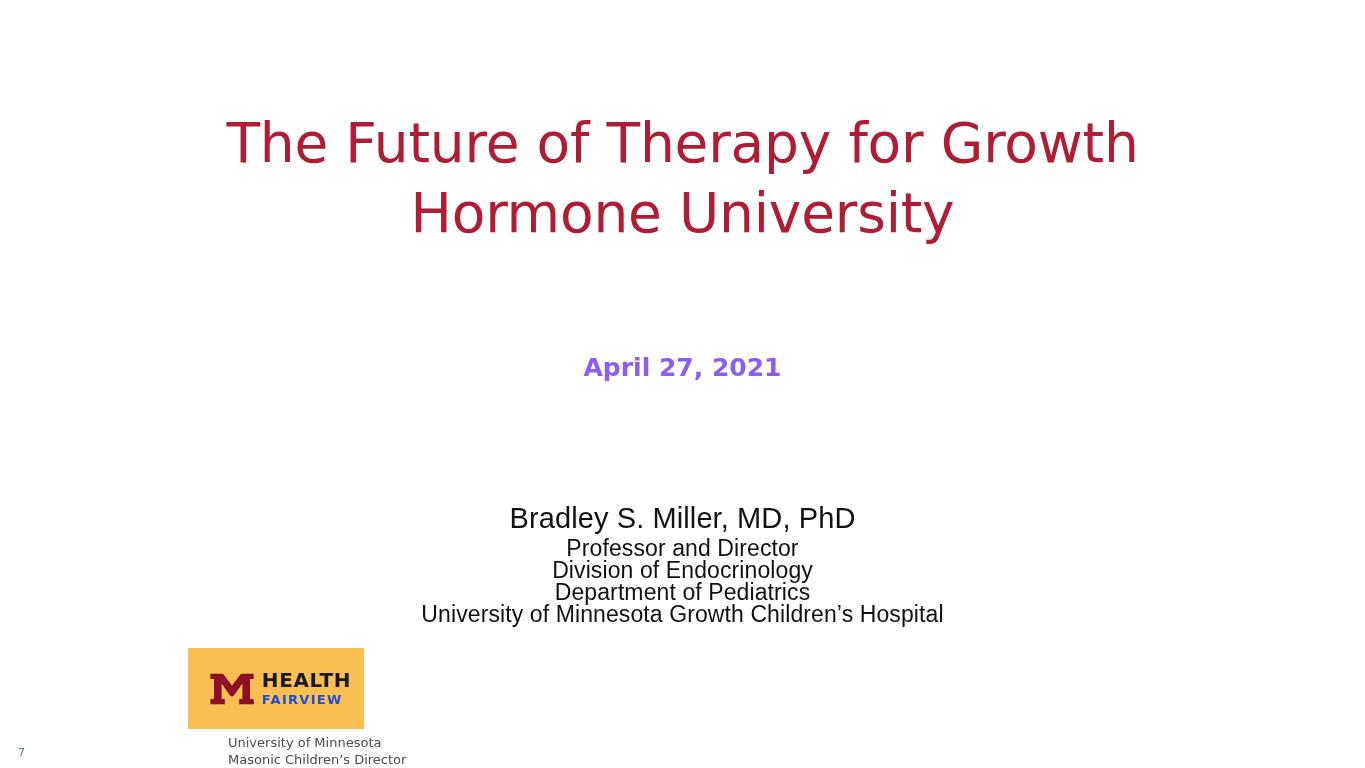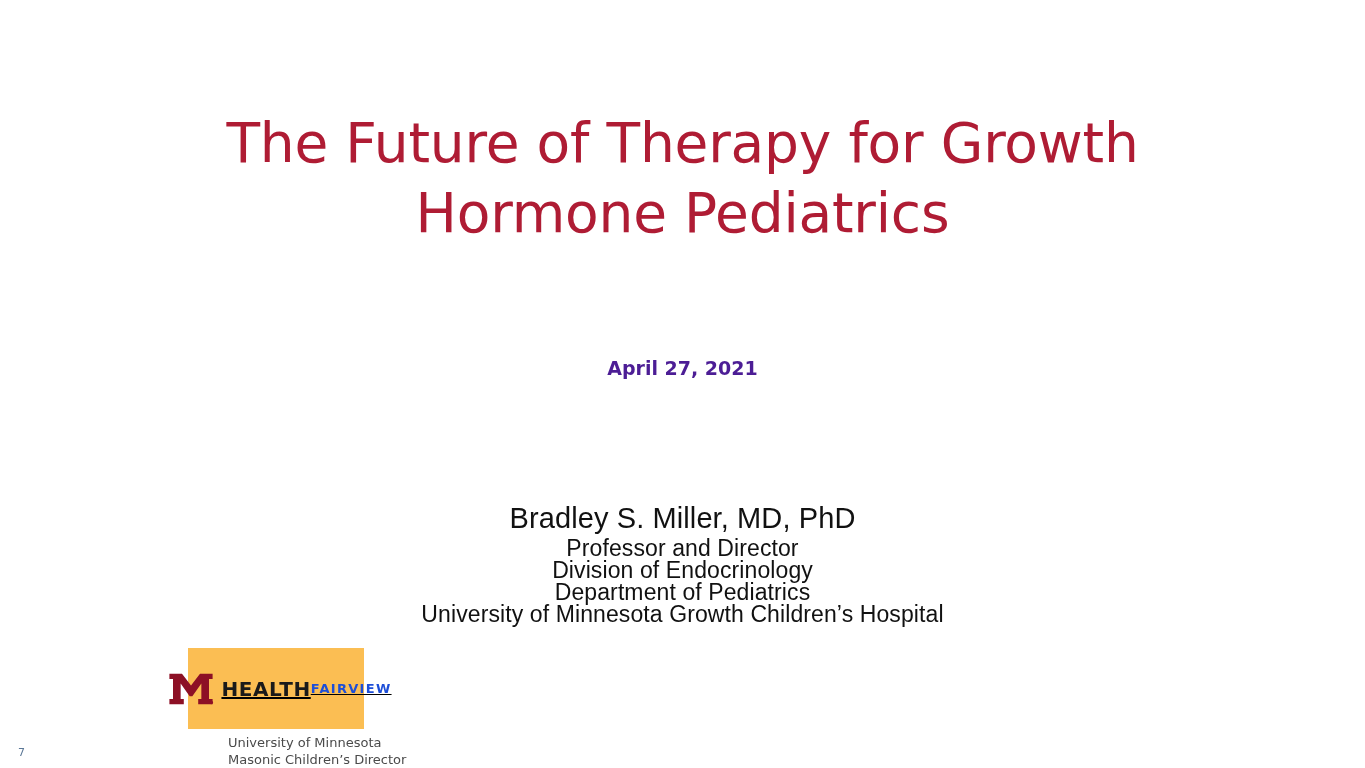--- a/index.html
+++ b/index.html
@@ -43,23 +43,23 @@
   
   .date-block {
     position: absolute;
     left: 200px;
     top: 352px;
     width: 965px;
     text-align: center;
   }
   .date-text {
     font-family: "DejaVu Sans", sans-serif;
-    font-size: 19px;
+    font-size: 25px;
     font-weight: 700;
-    color: #4c1d95;
+    color: #8b5cf6;
     line-height: 32px;
   }
 
   
   .presenter-block {
     position: absolute;
     left: 160px;
     top: 502px;
     width: 1045px;
     text-align: center;
@@ -106,23 +106,23 @@
     align-items: center;
     gap: 7px;
   }
   .block-m {
     width: 46px;
     height: 36px;
     display: block;
   }
   .logo-words {
     display: flex;
+    flex-direction: column;
     align-items: flex-start;
     line-height: 1;
-    text-decoration: underline;
   }
   .logo-health {
     font-family: "DejaVu Sans", sans-serif;
     font-size: 20px;
     font-weight: 700;
     color: #1a1a1a;
     letter-spacing: 0.6px;
     line-height: 20px;
   }
   .logo-fairview {
@@ -160,21 +160,21 @@
     color: #5b7796;
   }
 </style>
 </head>
 <body>
 
 <div class="slide">
 
   <div class="title-block">
     <div class="title-line">The Future of Therapy for Growth</div>
-    <div class="title-line">Hormone Pediatrics</div>
+    <div class="title-line">Hormone University</div>
   </div>
 
   <div class="date-block">
     <div class="date-text">April 27, 2021</div>
   </div>
 
   <div class="presenter-block">
     <div class="presenter-name">Bradley S. Miller, MD, PhD</div>
     <div class="presenter-line first">Professor and Director</div>
     <div class="presenter-line">Division of Endocrinology</div>

